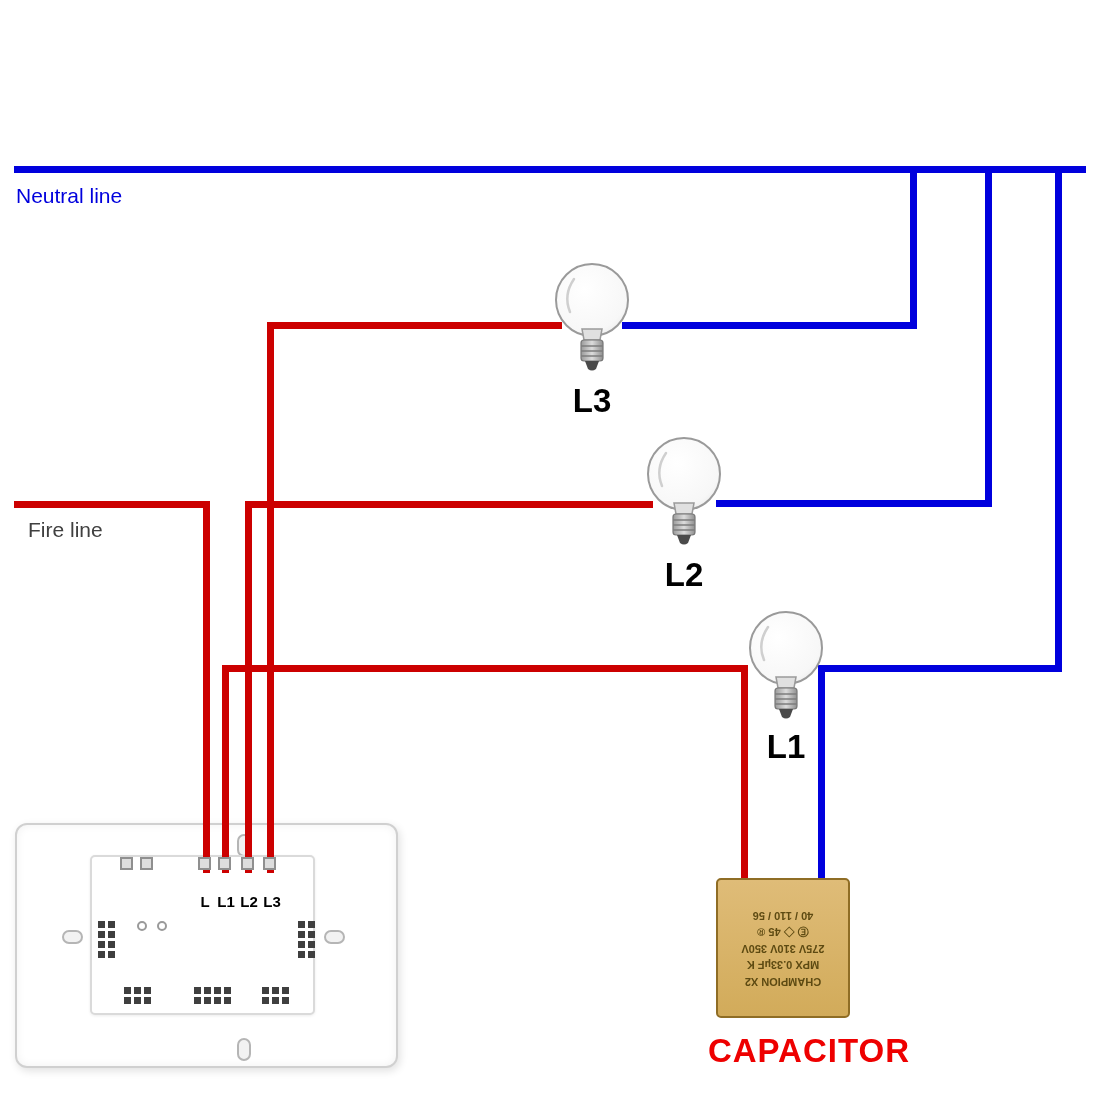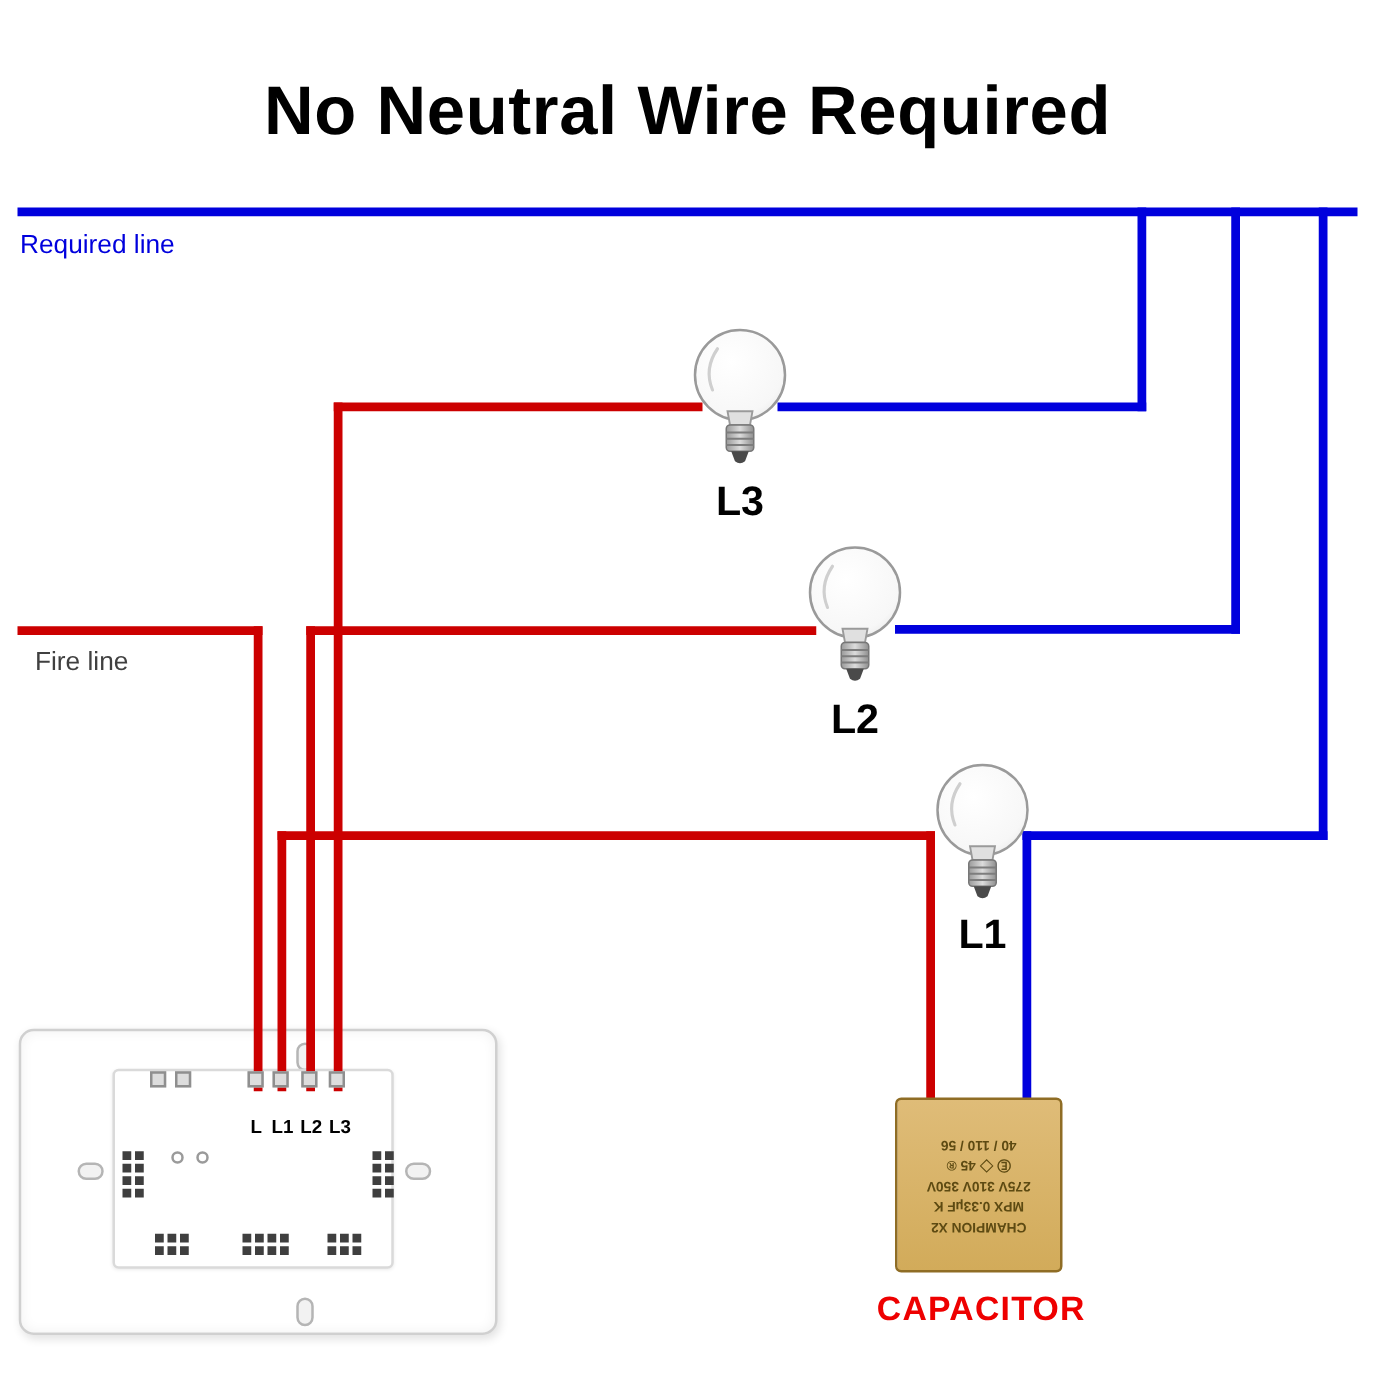--- a/index.html
+++ b/index.html
@@ -45,22 +45,22 @@
   .pins.c4 { grid-template-columns:repeat(4,7px); }
 
   
   .capacitor { position:absolute; left:716px; top:878px; width:134px; height:140px;
                background:linear-gradient(180deg,#dfbc78,#d2ab5a);
                border:2px solid #8f6d25; border-radius:5px;
                display:flex; align-items:center; justify-content:center; }
   .cap-text { transform:rotate(180deg); text-align:center; font-size:11px; font-weight:bold;
               color:#5d4a12; line-height:1.5; width:126px; }
   .cap-text span { display:block; white-space:nowrap; }
-  .cap-label { position:absolute; left:660px; top:1032px; width:250px; text-align:center;
-               font-size:27px; font-weight:bold; color:#ee0000; letter-spacing:1px; }
+  .cap-label { position:absolute; left:660px; top:1032px; width:250px; text-align:right;
+               font-size:33px; font-weight:bold; color:#ee0000; letter-spacing:1px; }
 </style>
 </head>
 <body>
 
 <div class="stage">
 
   
   <svg width="0" height="0" aria-hidden="true">
     <defs>
       <radialGradient id="bulbGrad" cx="40%" cy="35%" r="75%">
@@ -80,21 +80,20 @@
         <rect x="32" y="78" width="22" height="21" rx="3" fill="url(#baseGrad)" stroke="#777" stroke-width="1.2"></rect>
         <line x1="32" y1="84" x2="54" y2="84" stroke="#7d7d7d" stroke-width="1.5"></line>
         <line x1="32" y1="89" x2="54" y2="89" stroke="#7d7d7d" stroke-width="1.5"></line>
         <line x1="32" y1="94" x2="54" y2="94" stroke="#7d7d7d" stroke-width="1.5"></line>
         <path d="M36 99 L50 99 L47 107 Q43 110 39 107 Z" fill="#4a4a4a"></path>
       </g>
     </defs>
   </svg>
 
   
-  <div class="title">No Neutral Wire Required</div>
 
   
   <div class="switch-plate">
     <div class="slot v" style="left:220px; top:9px;"></div>
     <div class="slot v" style="left:220px; top:213px;"></div>
     <div class="slot h" style="left:45px; top:105px;"></div>
     <div class="slot h" style="left:307px; top:105px;"></div>
 
     <div class="module">
       <div class="hole" style="left:45px;"></div>
@@ -164,21 +163,21 @@
   <div class="wire red" style="left:203px; top:501px; width:7px; height:372px;"></div>
   <div class="wire red" style="left:222px; top:665px; width:7px; height:208px;"></div>
   <div class="wire red" style="left:222px; top:665px; width:526px; height:7px;"></div>
   <div class="wire red" style="left:741px; top:665px; width:7px; height:217px;"></div>
   <div class="wire red" style="left:245px; top:501px; width:7px; height:372px;"></div>
   <div class="wire red" style="left:245px; top:501px; width:408px; height:7px;"></div>
   <div class="wire red" style="left:267px; top:322px; width:7px; height:551px;"></div>
   <div class="wire red" style="left:267px; top:322px; width:295px; height:7px;"></div>
 
   
-  <div class="line-label neutral-label" style="left:16px; top:184px;">Required line</div>
+  <div class="line-label neutral-label" style="left:16px; top:184px;">Neutral line</div>
   <div class="line-label fire-label" style="left:28px; top:518px;">Fire line</div>
 
   
   <div style="position:absolute; left:88px; top:853px; width:225px; height:120px; pointer-events:none;">
     <div class="tsq" style="left:32px;"></div>
     <div class="tsq" style="left:52px;"></div>
     <div class="tsq" style="left:110px;"></div>
     <div class="tsq" style="left:130px;"></div>
     <div class="tsq" style="left:153px;"></div>
     <div class="tsq" style="left:175px;"></div>

